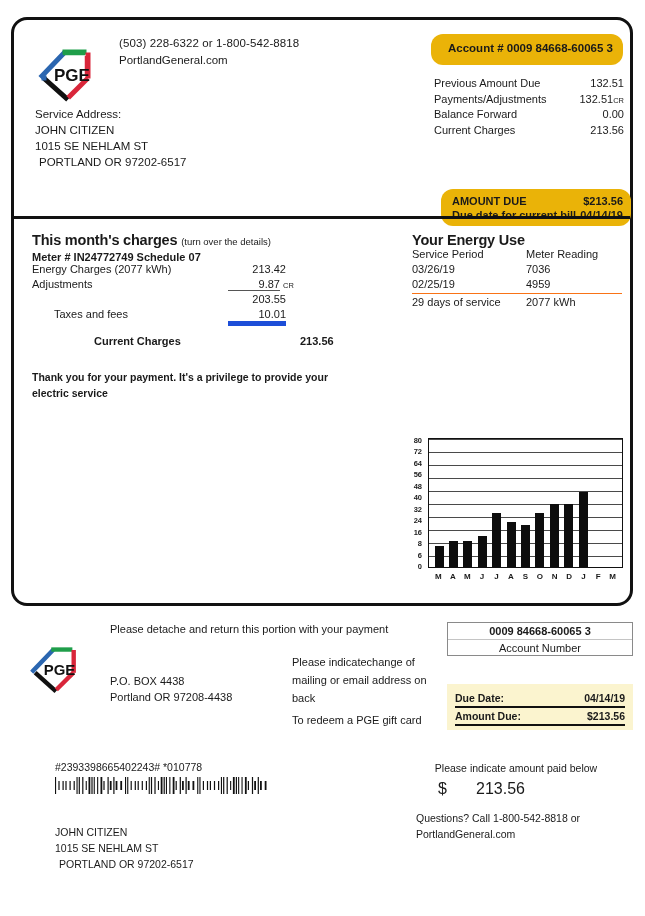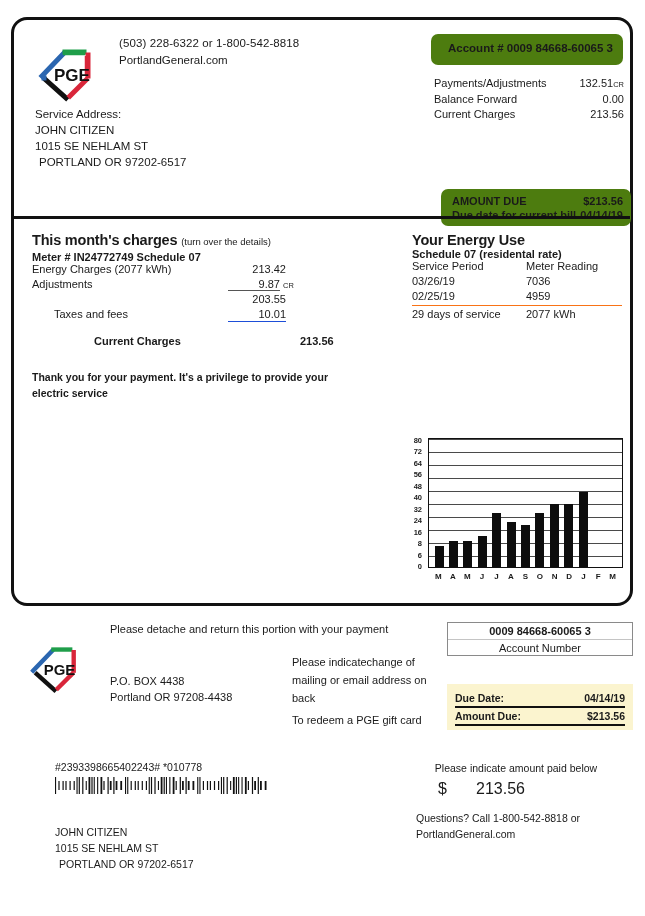--- a/index.html
+++ b/index.html
@@ -55,22 +55,22 @@
     position: absolute; left: 21px; top: 86px;
     font-size: 11.5px; line-height: 16px;
   }
   #service-address-block .addr-label { display: block; }
   #service-address-block .addr-line { display: block; }
   #service-address-block .addr-line.indent { padding-left: 4px; }
 
   
   .blue-box {
     position: absolute;
-    background: #4d7c0f;
-    border-radius: 7px;
+    background: #eab308;
+    border-radius: 12px;
   }
   #account-box {
     left: 417px; top: 14px;
     width: 192px; height: 31px;
   }
   #account-box .acct-text {
     position: absolute; left: 17px; top: 8px;
     font-size: 11.5px; font-weight: bold;
   }
 
@@ -115,21 +115,21 @@
   }
   .chg-row {
     position: relative; height: 15px; font-size: 11px;
   }
   .chg-row .cl { position: absolute; left: 0; }
   .chg-row .cl.ind { left: 22px; }
   .chg-row .cv {
     position: absolute; left: 196px; width: 58px; text-align: right;
   }
   .chg-row .cv.ruled {
-    border-bottom: 1px solid #1d4ed8;
+    border-bottom: 5px solid #1d4ed8;
     padding-bottom: 1px;
   }
   .chg-row .crsup { font-size: 7.5px; }
   .chg-row .cv-wide { position: absolute; left: 196px; width: 72px; }
   .chg-row .cv-wide .num { display: inline-block; width: 52px; text-align: right; }
   #charges-total {
     position: relative; height: 16px; font-size: 11px; font-weight: bold;
     margin-top: 12px;
   }
   #charges-total .tl { position: absolute; left: 62px; }
@@ -317,20 +317,24 @@
       <span class="addr-line">1015 SE NEHLAM ST</span>
       <span class="addr-line indent">PORTLAND OR 97202-6517</span>
     </div>
 
     <div class="blue-box" id="account-box">
       <span class="acct-text">Account #  0009 84668-60065 3</span>
     </div>
 
     <div id="summary-table">
       <div class="srow">
+        <span class="slabel">Previous Amount Due</span>
+        <span class="sval"><span>132.51</span><span class="sup"></span></span>
+      </div>
+      <div class="srow">
         <span class="slabel">Payments/Adjustments</span>
         <span class="sval"><span>132.51</span><span class="sup">CR</span></span>
       </div>
       <div class="srow">
         <span class="slabel">Balance Forward</span>
         <span class="sval"><span>0.00</span><span class="sup"></span></span>
       </div>
       <div class="srow">
         <span class="slabel">Current Charges</span>
         <span class="sval"><span>213.56</span><span class="sup"></span></span>
@@ -378,21 +382,20 @@
     <div id="charges-total">
       <span class="tl">Current Charges</span>
       <span class="tv">213.56</span>
     </div>
 
     <div id="thankyou">Thank you for your payment. It's a privilege to provide your electric service</div>
   </div>
 
   <div id="energy-section">
     <div id="energy-title">Your Energy Use</div>
-    <div id="energy-sched">Schedule 07 (residental rate)</div>
 
     <div class="eng-row">
       <span class="el">Service Period</span>
       <span class="er">Meter Reading</span>
     </div>
     <div class="eng-row">
       <span class="el">03/26/19</span>
       <span class="er">7036</span>
     </div>
     <div class="eng-row">

